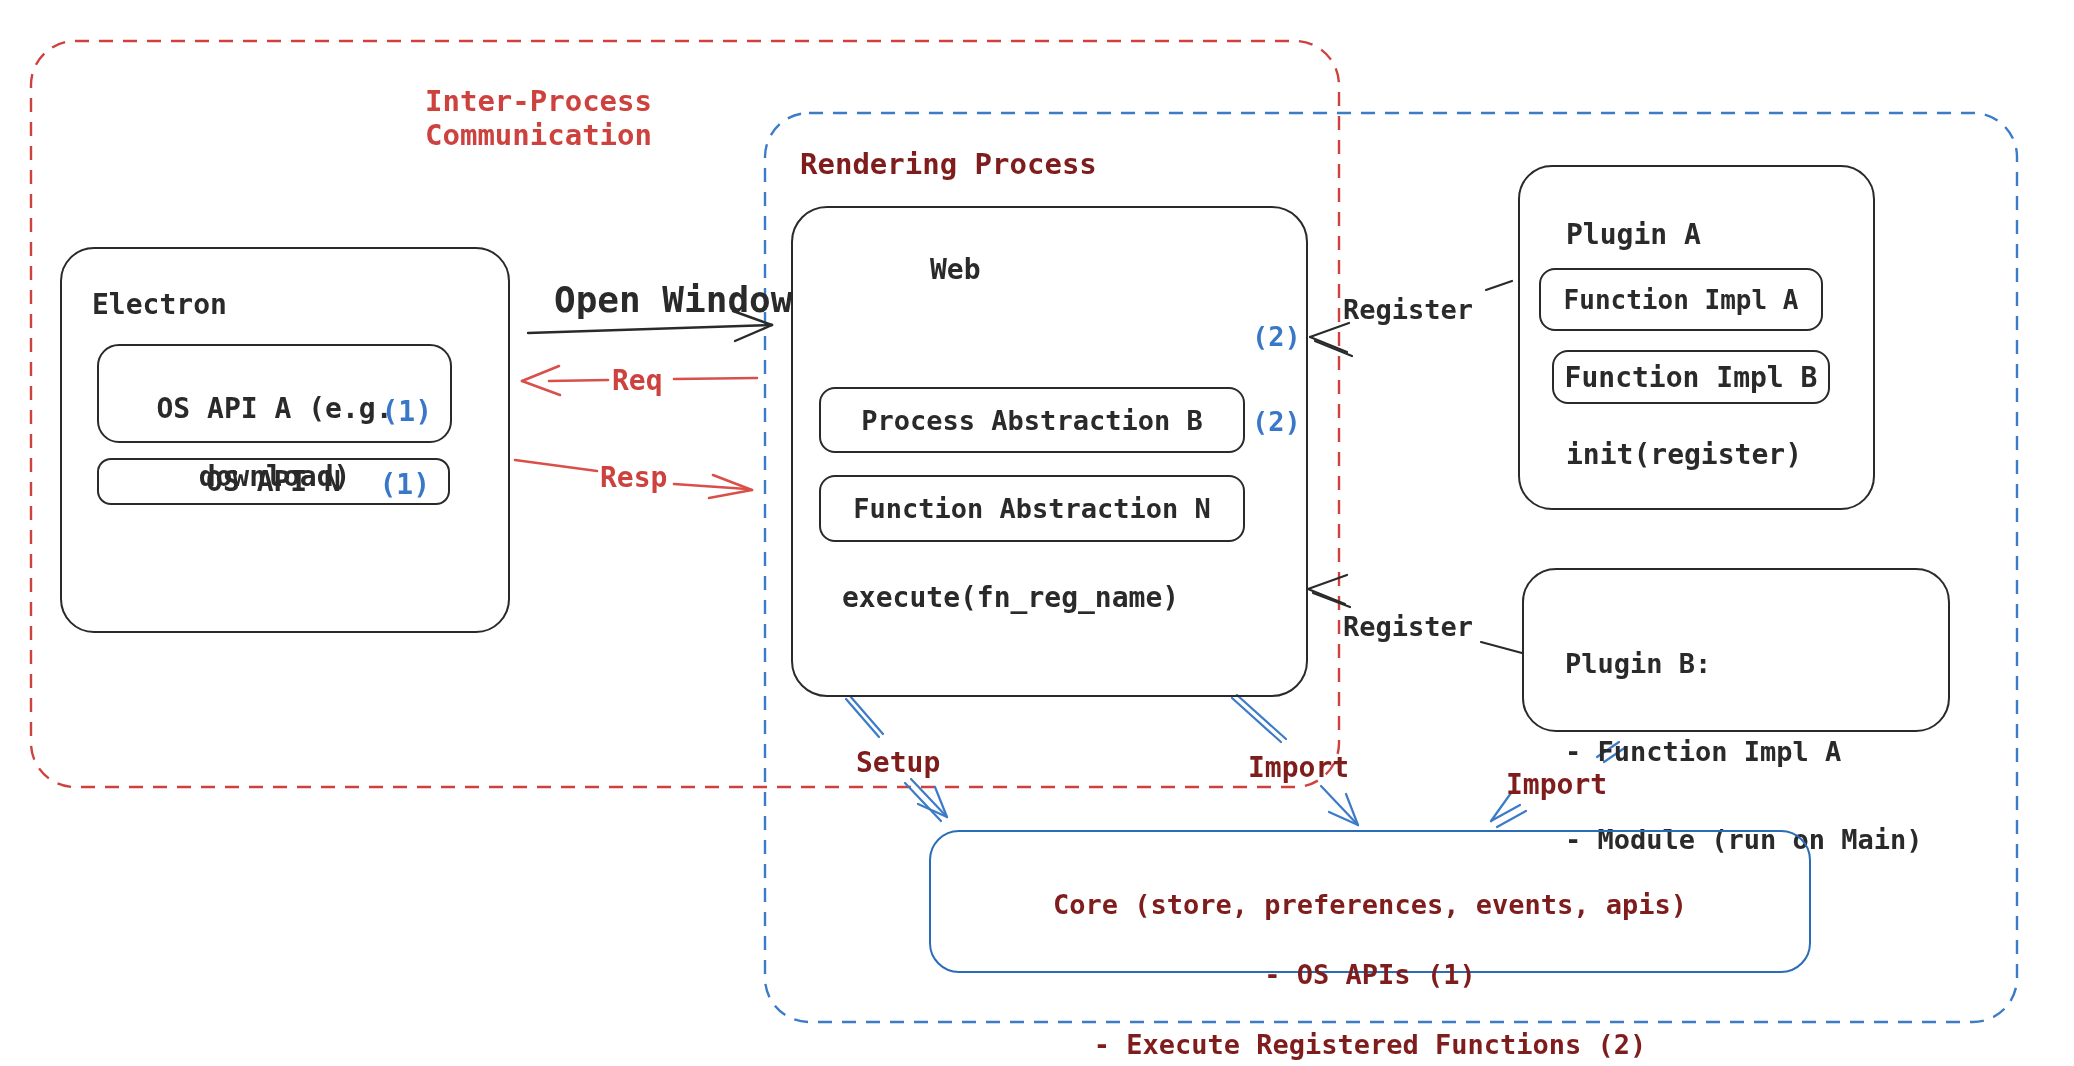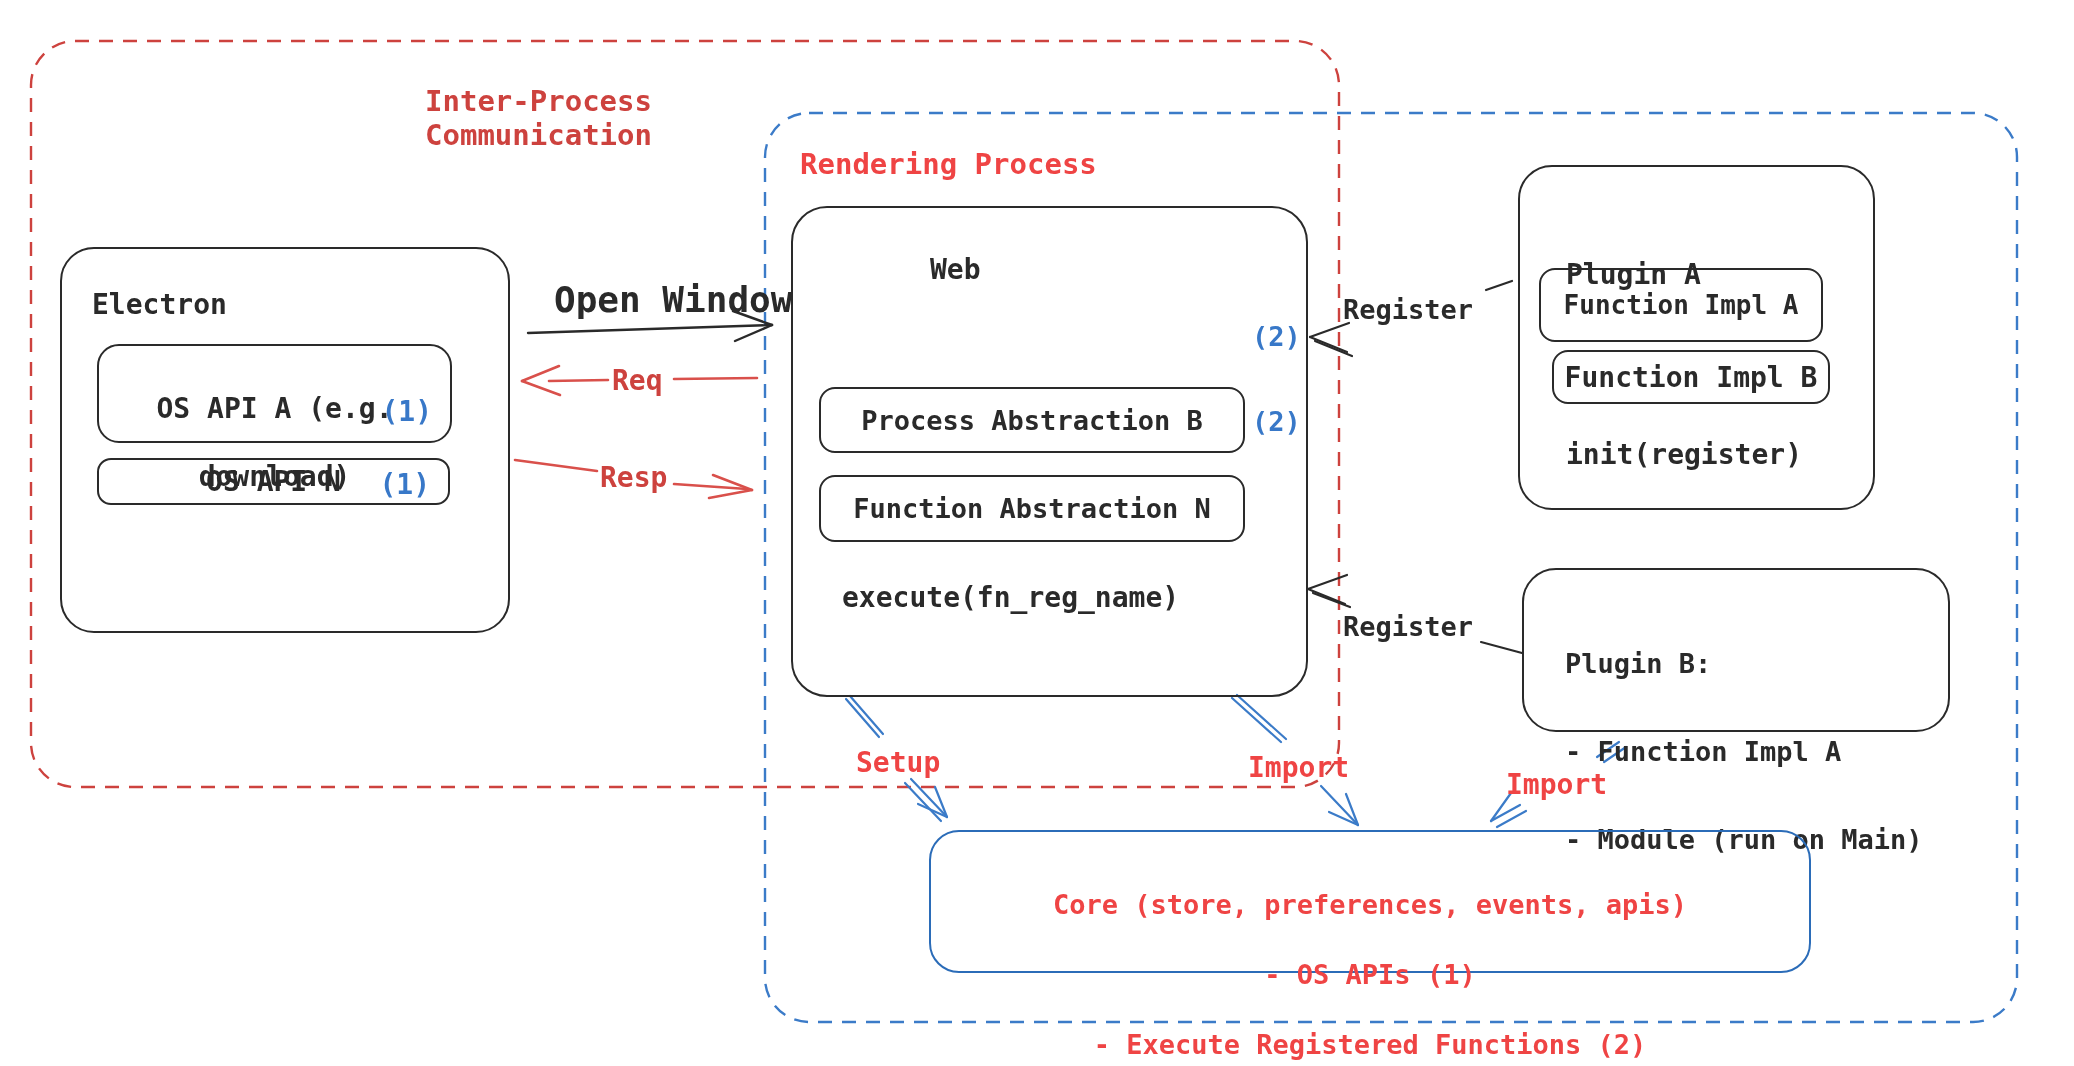--- a/index.html
+++ b/index.html
@@ -8,21 +8,21 @@
     width:2074px;height:1066px;
     background:#ffffff;
     font-family:"DejaVu Sans Mono","Liberation Mono",monospace;
     color:#2a2a2a;
     overflow:hidden;
   }
   .lbl{position:absolute;white-space:pre-line;font-weight:600;}
   .box{position:absolute;border:2.2px solid #2a2a2a;border-radius:26px;background:transparent;box-sizing:border-box;}
   .inner{border-radius:16px;}
   .center-text{display:flex;align-items:center;justify-content:center;text-align:center;}
-  .blue{color:#ef4444;}
+  .blue{color:#7f1d1d;}
   .red{color:#cd423e;}
   .badge{color:#3878c8;font-weight:600;position:absolute;}
   svg{position:absolute;left:0;top:0;}
 </style>
 </head>
 <body>
 
 <div id="canvas">
 
   <svg width="2074" height="1066" viewBox="0 0 2074 1066">
@@ -131,23 +131,23 @@
   </div>
   <span class="badge" style="left:1252px;top:406px;font-size:27px;">(2)</span>
 
   <div class="box inner center-text" style="left:819px;top:475px;width:426px;height:67px;font-size:27px;font-weight:600;">
     <span>Function Abstraction N</span>
   </div>
 
   <div class="lbl" style="left:842px;top:581px;font-size:28px;">execute(fn_reg_name)</div>
 
   <div class="box" style="left:1518px;top:165px;width:357px;height:345px;border-radius:34px;"></div>
-  <div class="lbl" style="left:1566px;top:218px;font-size:28px;margin-top:40px;">Plugin A</div>
+  <div class="lbl" style="left:1566px;top:218px;font-size:28px;">Plugin A</div>
 
-  <div class="box inner center-text" style="left:1539px;top:268px;width:284px;height:74px;font-size:26px;font-weight:600;">
+  <div class="box inner center-text" style="left:1539px;top:268px;width:284px;height:63px;font-size:26px;font-weight:600;">
     <span>Function Impl A</span>
   </div>
   <div class="box inner center-text" style="left:1552px;top:350px;width:278px;height:54px;font-size:28px;font-weight:600;">
     <span>Function Impl B</span>
   </div>
   <div class="lbl" style="left:1566px;top:438px;font-size:28px;">init(register)</div>
 
   <div class="box" style="left:1522px;top:568px;width:428px;height:164px;border-radius:34px;"></div>
   <div class="lbl" style="left:1565px;top:598px;font-size:27px;line-height:44px;">
     <span>Plugin B:</span><br>

